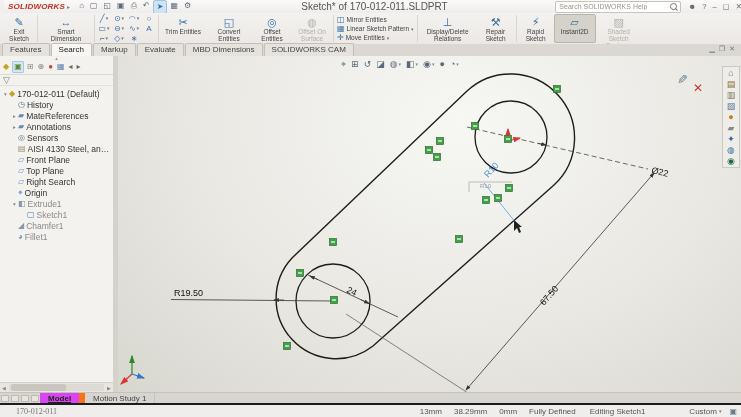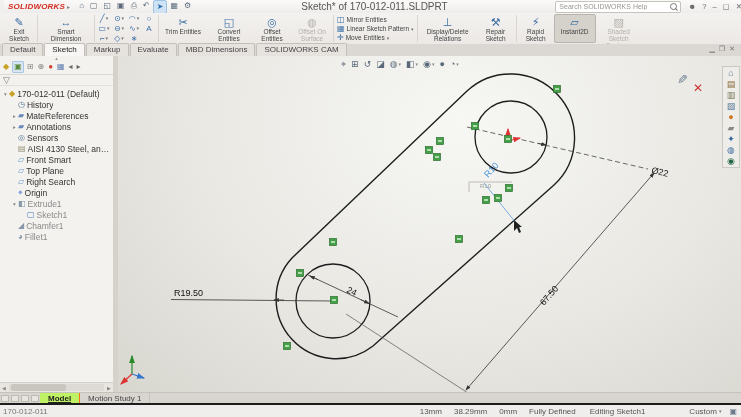--- a/index.html
+++ b/index.html
@@ -76,26 +76,26 @@
   #confirm-pencil{position:absolute;left:0;top:0;font-size:13px;color:#6a7c8f;transform:scaleX(-1);}
   #confirm-cancel{position:absolute;left:16px;top:9px;font-size:12px;color:#cc3333;font-weight:bold;}
   #taskstrip{position:absolute;right:1px;top:10px;width:16px;background:#efedea;border:1px solid #ccc9c3;
              display:flex;flex-direction:column;align-items:center;padding:1px 0;gap:1px;}
   .ts-ico{font-size:9px;line-height:10px;}
   
   #bottomtabs{left:0;top:392px;width:741px;height:11px;background:#d8d5d0;border-top:1px solid #c5c2bc;
               display:flex;align-items:stretch;}
   .splitbtn{width:6px;margin:2px 1px;background:#e8e5e0;border:1px solid #bdbab4;}
   .doctab{font-size:8px;padding:0 8px;display:flex;align-items:center;color:#444;border-right:1px solid #c5c2bc;}
-  .doctab.active{background:#bef264;font-weight:bold;color:#222;border-right:1px solid #f97316;text-decoration:underline;}
+  .doctab.active{background:#d946ef;font-weight:bold;color:#222;border-right:6px solid #f97316;text-decoration:underline;}
   #blackline{left:0;top:403px;width:741px;height:2px;background:#1c1c1c;}
   #statusbar{left:0;top:405px;width:741px;height:12px;background:#f0eeec;display:flex;align-items:center;
              font-size:8px;color:#555;}
   #statusbar .sb{margin-right:14px;white-space:nowrap;}
-  #sb-part{margin-left:3px;color:#777;}
+  #sb-part{margin-left:16px;color:#777;font-family:Liberation Serif, serif;}
   #sb-coords{margin-left:auto;display:flex;}
   #sb-coords span{margin-right:12px;}
   #sb-units{margin-left:30px;margin-right:8px;display:flex;align-items:center;gap:2px;}
   #sb-tag{margin-right:4px;color:#6a7a8a;}
 </style>
 </head>
 <body>
 
 <div id="titlebar" class="abs">
   <span id="logo">SOLIDWORKS</span>
@@ -229,22 +229,22 @@
     <span class="g">▱</span>
     <span class="lbl">Instant2D</span>
   </div>
   <div class="rbtn disabled" style="width:40px">
     <span class="g">▨</span>
     <span class="lbl">Shaded Sketch Contours</span>
   </div>
 </div>
 
 <div id="cmtabs" class="abs">
-    <span class="cmtab"><span class="lbl">Default</span></span>
-    <span class="cmtab active"><span class="lbl">Sketch</span></span>
+    <span class="cmtab"><span class="lbl">Features</span></span>
+    <span class="cmtab active"><span class="lbl">Search</span></span>
     <span class="cmtab"><span class="lbl">Markup</span></span>
     <span class="cmtab"><span class="lbl">Evaluate</span></span>
     <span class="cmtab"><span class="lbl">MBD Dimensions</span></span>
     <span class="cmtab"><span class="lbl">SOLIDWORKS CAM</span></span>
   </div>
 <div class="abs" id="cm-win" style="top:45px;right:3px;display:flex;gap:4px;z-index:3;">
   <span style="color:#777;font-size:7px;">▁</span>
   <span style="color:#777;font-size:7px;">❐</span>
   <span style="color:#777;font-size:7px;">✕</span>
 </div>
@@ -291,21 +291,21 @@
         <span class="lbl">Sensors</span>
       </div>
       <div class="titem" style="padding-left: 11px;">
         <span class="tgl"></span>
         <span class="tico" style="color: rgb(136, 136, 102);">▤</span>
         <span class="lbl">AISI 4130 Steel, annealed at 865C</span>
       </div>
       <div class="titem" style="padding-left: 11px;">
         <span class="tgl"></span>
         <span class="tico" style="color: rgb(102, 153, 204);">▱</span>
-        <span class="lbl">Front Smart</span>
+        <span class="lbl">Front Plane</span>
       </div>
       <div class="titem" style="padding-left: 11px;">
         <span class="tgl"></span>
         <span class="tico" style="color: rgb(102, 153, 204);">▱</span>
         <span class="lbl">Top Plane</span>
       </div>
       <div class="titem" style="padding-left: 11px;">
         <span class="tgl"></span>
         <span class="tico" style="color: rgb(102, 153, 204);">▱</span>
         <span class="lbl">Right Search</span>

